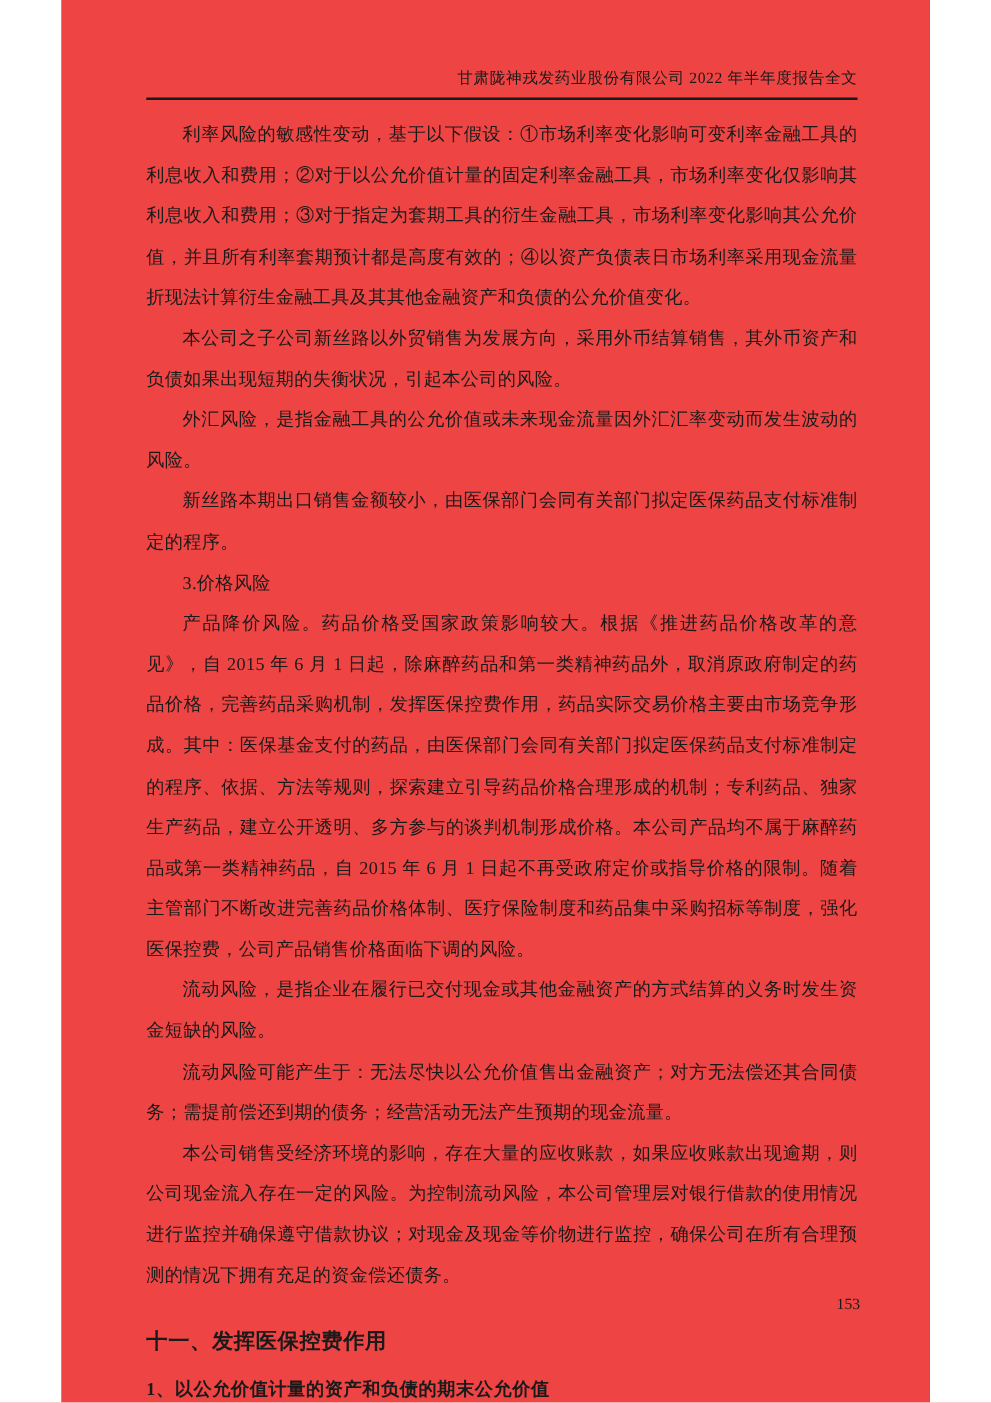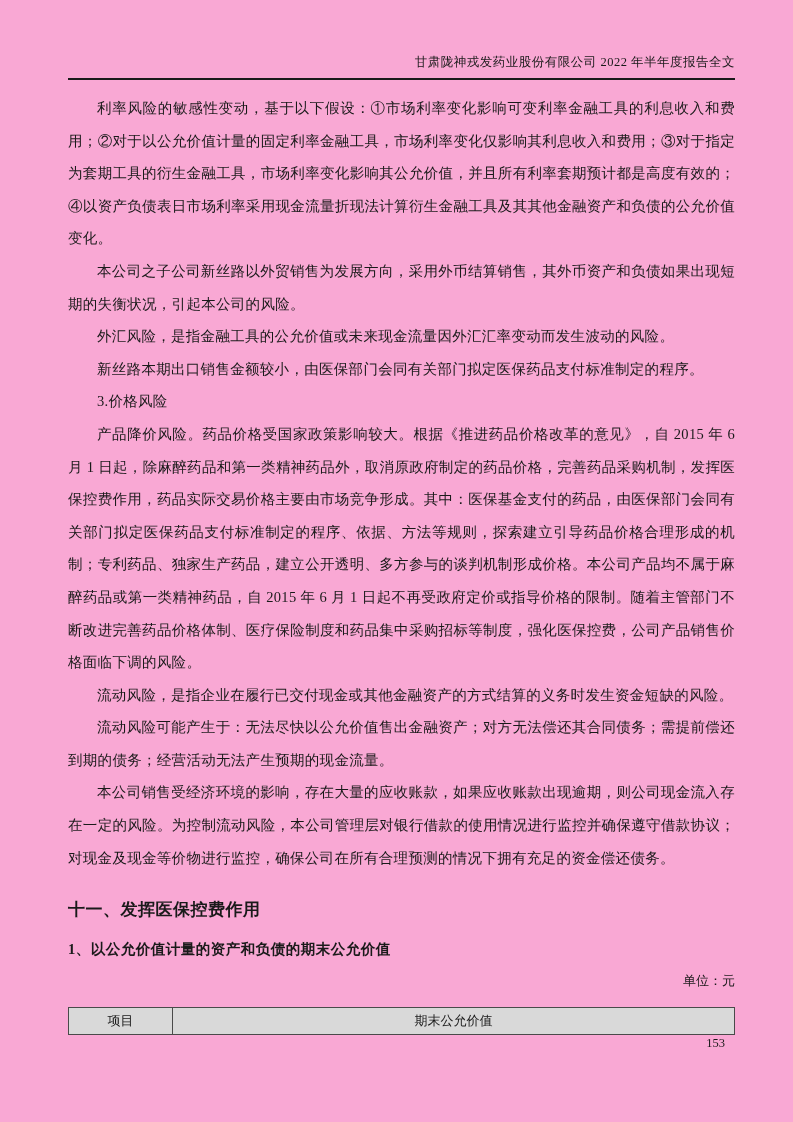--- a/index.html
+++ b/index.html
@@ -2,24 +2,24 @@
 <html lang="zh"><head>
 <meta charset="utf-8">
 <style>
   html, body {
     margin: 0;
     padding: 0;
     background: #ffffff;
   }
   .page {
     position: relative;
-    width: 793px;
+    width: 695px;
     height: 1122px;
     margin: 0 auto;
-    background: #f9a8d4;
+    background: #ef4444;
     box-sizing: border-box;
     font-family: "Liberation Serif", "DejaVu Serif", serif;
     color: #1a1a1a;
     overflow: hidden;
   }
   .content {
     padding: 0 58px 0 68px;
   }
   .doc-header {
     padding-top: 54px;
@@ -80,21 +80,21 @@
     font-size: 13px;
     font-weight: normal;
     text-align: center;
     vertical-align: middle;
   }
   .data-table .col-item  { width: 14.7%; }
   .data-table .col-value { width: 85.3%; }
   .page-number {
     position: absolute;
     top: 1036px;
-    right: 68px;
+    right: 56px;
     font-size: 12.5px;
   }
 </style>
 </head>
 <body>
 
 <div class="page">
   <div class="content">
 
     <div class="doc-header">

